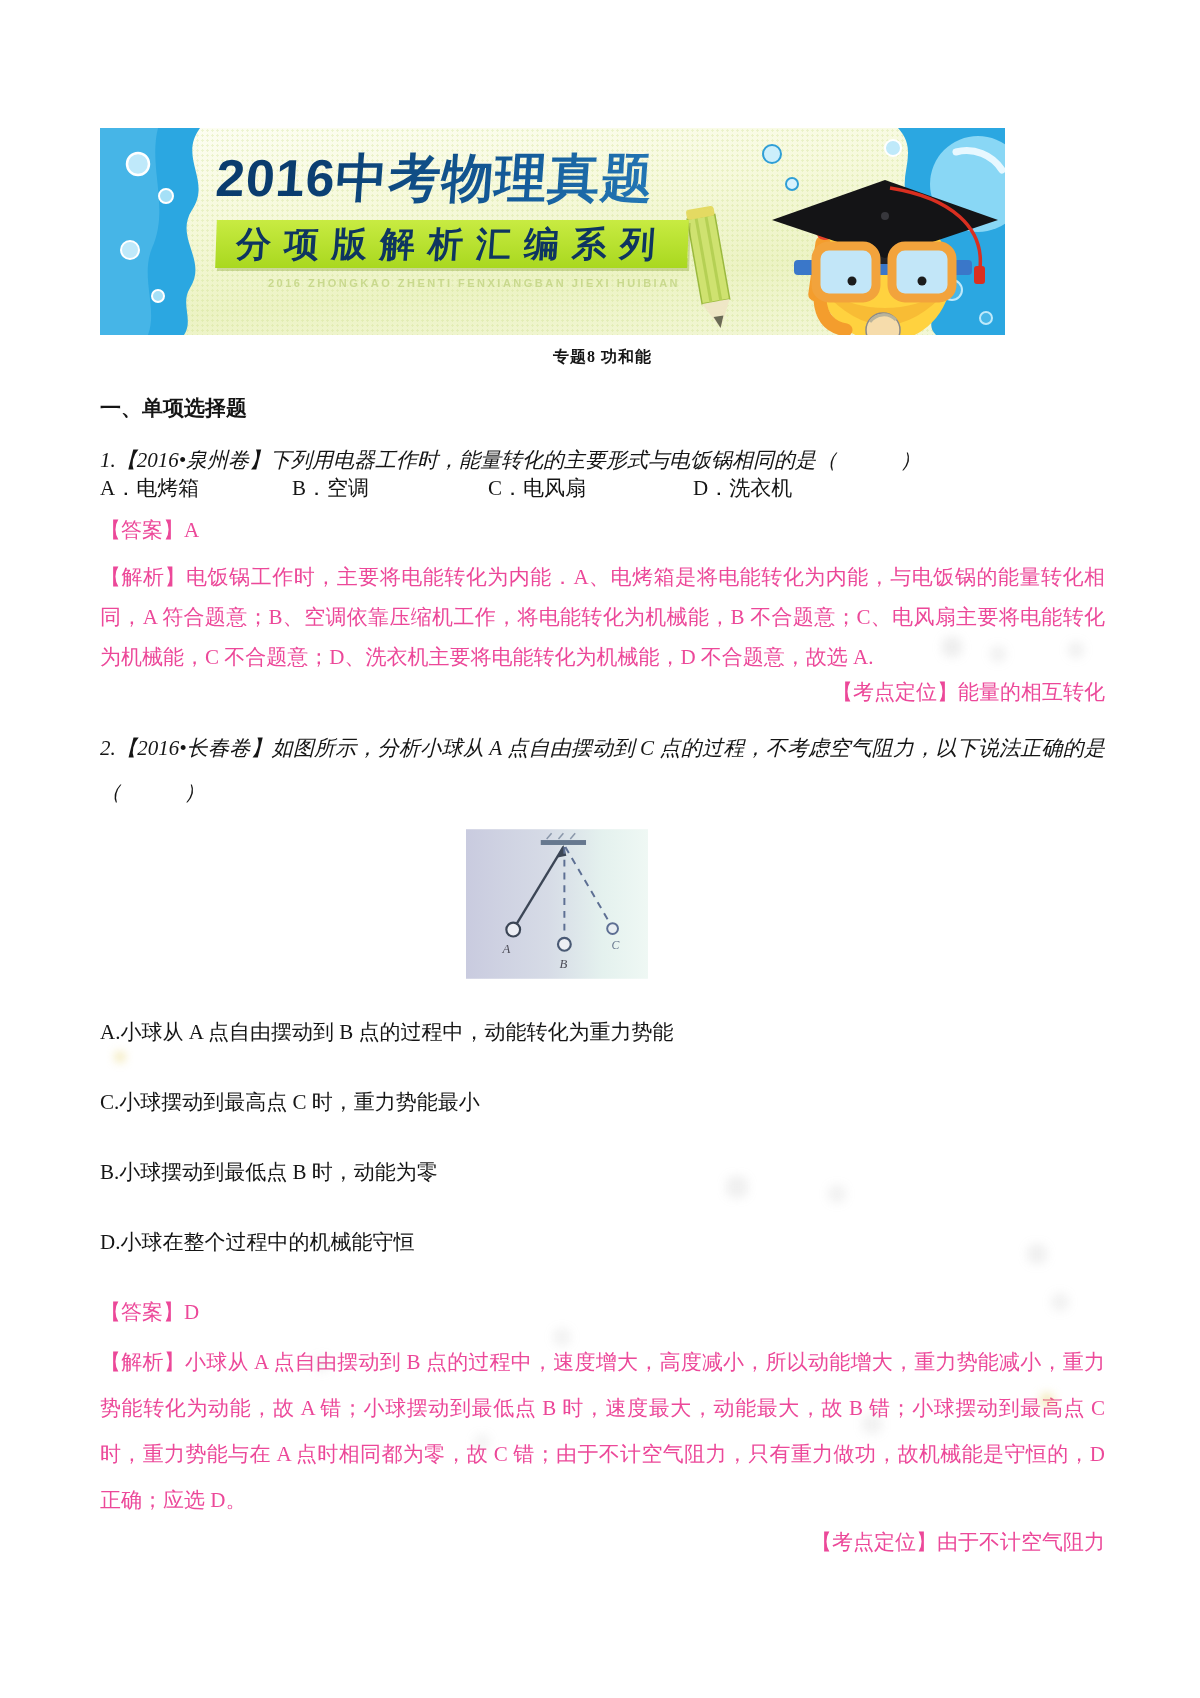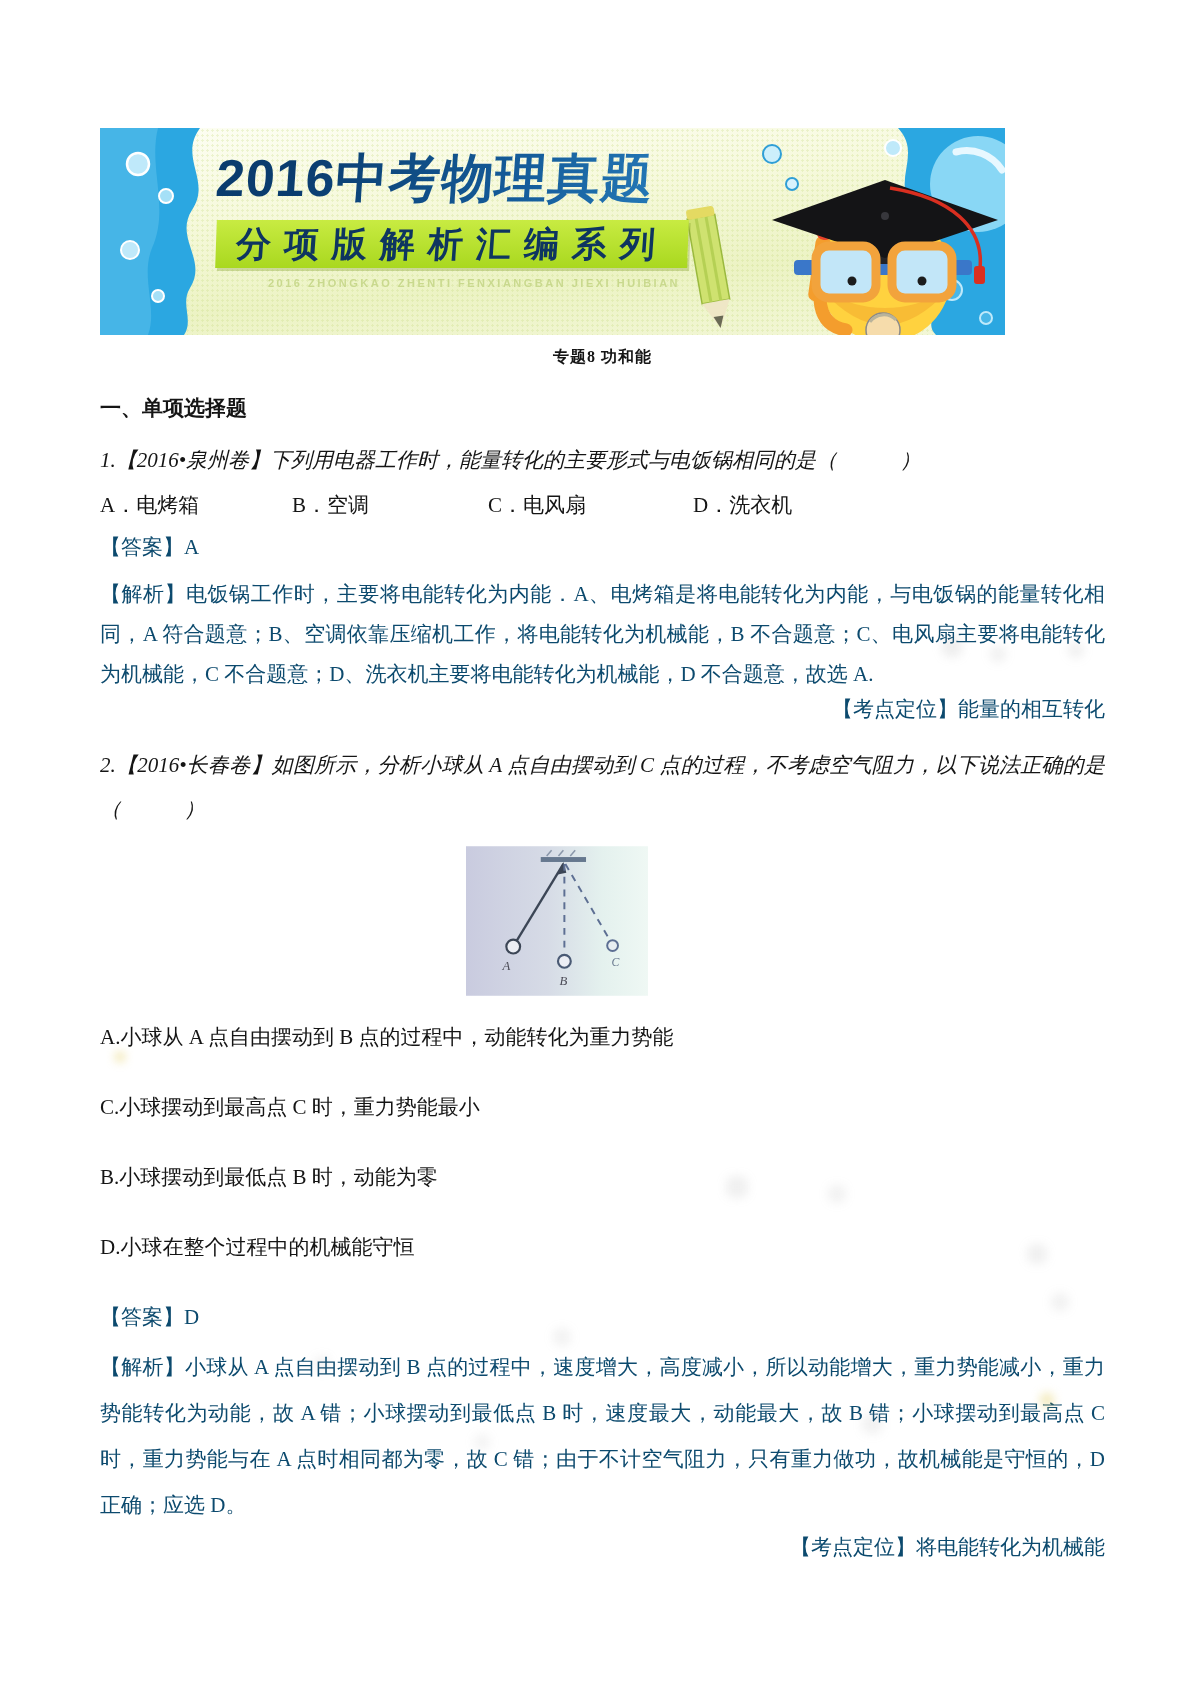--- a/index.html
+++ b/index.html
@@ -46,36 +46,36 @@
     white-space:nowrap;
   }
 
   
   .content { margin-left:100px; width:1005px; font-size:21px; }
   .page-title { text-align:center; font-size:16px; font-weight:bold; margin:12px 0 0; letter-spacing:1px; }
   .section-heading { margin-top:26px; font-weight:bold; line-height:28px; }
   .stem { margin:24px 0 0; line-height:28px; text-align:justify;font-style:italic; }
   .stem.two-line { line-height:44px; margin-top:20px; }
   .options-row {
-    margin-top:17px; display:grid; grid-template-columns:192px 196px 205px auto;
+    margin-top:0; display:grid; grid-template-columns:192px 196px 205px auto;
     line-height:28px;
   }
-  .red { color:#0c4a6e; }
+  .red { color:#ec4899; }
   .answer-line { margin:14px 0 0; line-height:28px; }
   .analysis { margin:13px 0 0; text-align:justify; }
   .analysis.lh40 { line-height:40px; }
   .analysis.lh46 { line-height:46px; }
   .keypoint { margin:1px 0 0; line-height:28px;text-align:right; }
   .keypoint.q2 { margin-top:5px; }
 
   .figure-wrap { margin:14px 0 0; text-align:center; }
   .pendulum { width:182px; height:152px; margin-left:-92px; }
 
   .opt-line { line-height:28px; margin-top:42px; }
-  .opt-line.first { margin-top:20px; }
+  .opt-line.first { margin-top:32px; }
   .answer-line.q2 { margin-top:42px; }
 
   
   .scan-noise {
     position:absolute; left:0; top:0; width:4px; height:4px; border-radius:50%;
     filter:blur(5px); pointer-events:none;
     background:transparent;
     box-shadow:
       950px 645px 0 8px rgba(150,150,150,0.16),
       996px 652px 0 6px rgba(150,150,150,0.13),
@@ -214,19 +214,19 @@
         </svg>
       </div>
 
       <p class="opt-line first">A.小球从 A 点自由摆动到 B 点的过程中，动能转化为重力势能</p>
       <p class="opt-line">C.小球摆动到最高点 C 时，重力势能最小</p>
       <p class="opt-line">B.小球摆动到最低点 B 时，动能为零</p>
       <p class="opt-line">D.小球在整个过程中的机械能守恒</p>
 
       <p class="red answer-line q2"><span>【答案】</span><span>D</span></p>
       <p class="red analysis lh46"><span>【解析】</span><span>小球从 A 点自由摆动到 B 点的过程中，速度增大，高度减小，所以动能增大，重力势能减小，重力势能转化为动能，故 A 错；小球摆动到最低点 B 时，速度最大，动能最大，故 B 错；小球摆动到最高点 C 时，重力势能与在 A 点时相同都为零，故 C 错；由于不计空气阻力，只有重力做功，故机械能是守恒的，D 正确；应选 D。</span></p>
-      <p class="red keypoint q2"><span>【考点定位】</span><span>将电能转化为机械能</span></p>
+      <p class="red keypoint q2"><span>【考点定位】</span><span>由于不计空气阻力</span></p>
     </section>
 
   </div>
 
   <div class="scan-noise"></div>
 </div>
 
 </body></html>

